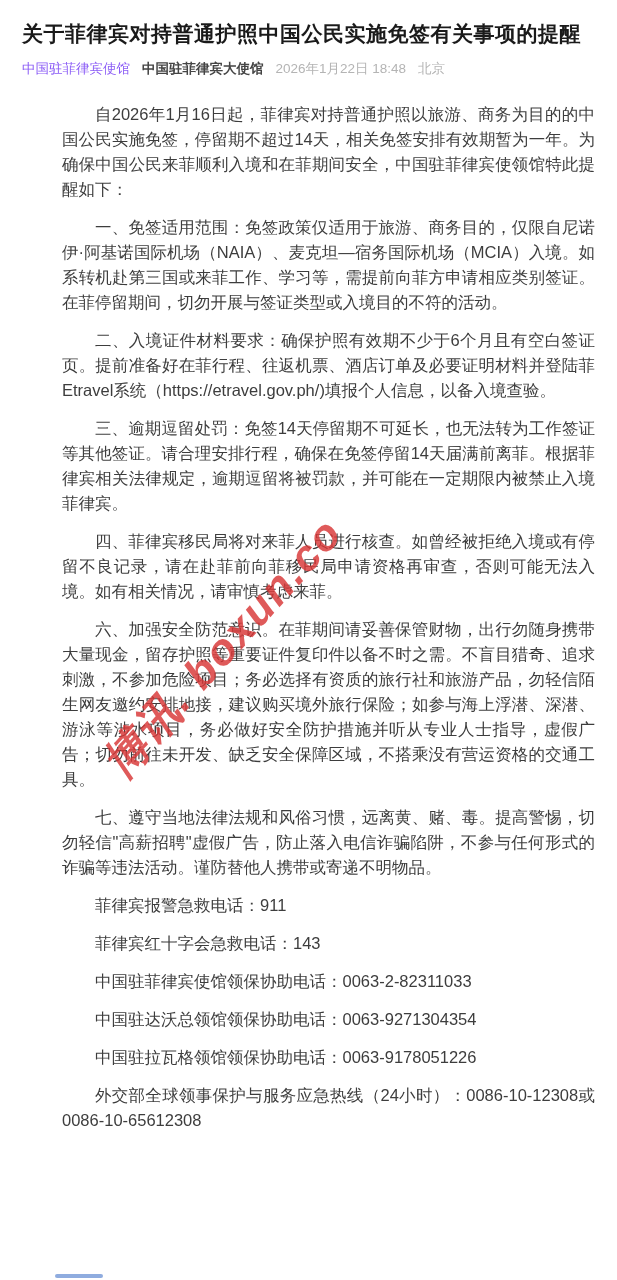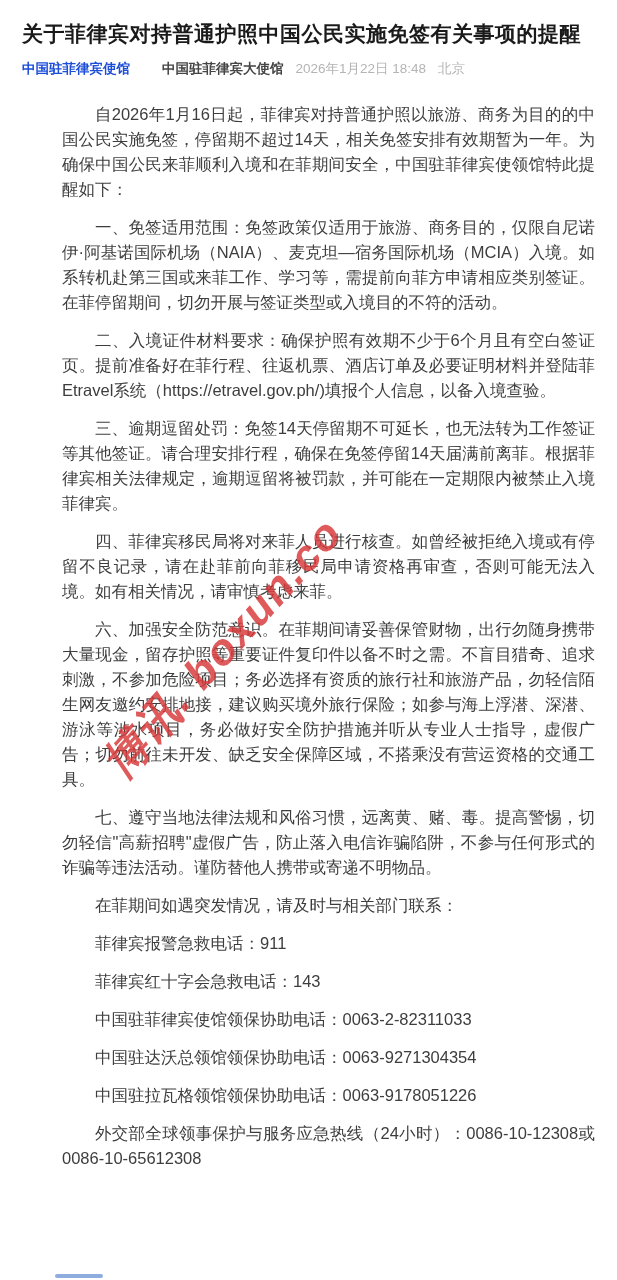--- a/index.html
+++ b/index.html
@@ -21,22 +21,22 @@
     letter-spacing: 0.5px;
   }
   .byline {
     display: flex;
     align-items: baseline;
     gap: 12px;
     margin: 0 22px 18px 22px;
     font-size: 13.5px;
     white-space: nowrap;
   }
-  .byline .author { color: #1d4ed8; font-weight: bold; }
-  .byline .account { color: #454545; font-weight: 600; cursor: pointer; margin-left: 20px; }
+  .byline .author { color: #8b5cf6; }
+  .byline .account { color: #454545; font-weight: 600; cursor: pointer; }
   .byline .meta { color: #b4b4b4; }
   .article-body { padding-top: 6px; padding-left: 40px; }
   .article-body p {
     margin: 0 22px 13px 22px;
     font-size: 16.5px;
     line-height: 25px;
     color: #3d3d3d;
     text-align: justify;
     text-indent: 2em;
     word-break: break-all;
@@ -81,21 +81,20 @@
   </div>
 
   <div class="article-body">
     <p>自2026年1月16日起，菲律宾对持普通护照以旅游、商务为目的的中国公民实施免签，停留期不超过14天，相关免签安排有效期暂为一年。为确保中国公民来菲顺利入境和在菲期间安全，中国驻菲律宾使领馆特此提醒如下：</p>
     <p>一、免签适用范围：免签政策仅适用于旅游、商务目的，仅限自尼诺伊·阿基诺国际机场（NAIA）、麦克坦—宿务国际机场（MCIA）入境。如系转机赴第三国或来菲工作、学习等，需提前向菲方申请相应类别签证。在菲停留期间，切勿开展与签证类型或入境目的不符的活动。</p>
     <p>二、入境证件材料要求：确保护照有效期不少于6个月且有空白签证页。提前准备好在菲行程、往返机票、酒店订单及必要证明材料并登陆菲Etravel系统（https://etravel.gov.ph/)填报个人信息，以备入境查验。</p>
     <p>三、逾期逗留处罚：免签14天停留期不可延长，也无法转为工作签证等其他签证。请合理安排行程，确保在免签停留14天届满前离菲。根据菲律宾相关法律规定，逾期逗留将被罚款，并可能在一定期限内被禁止入境菲律宾。</p>
     <p>四、菲律宾移民局将对来菲人员进行核查。如曾经被拒绝入境或有停留不良记录，请在赴菲前向菲移民局申请资格再审查，否则可能无法入境。如有相关情况，请审慎考虑来菲。</p>
     <p>六、加强安全防范意识。在菲期间请妥善保管财物，出行勿随身携带大量现金，留存护照等重要证件复印件以备不时之需。不盲目猎奇、追求刺激，不参加危险项目；务必选择有资质的旅行社和旅游产品，勿轻信陌生网友邀约安排地接，建议购买境外旅行保险；如参与海上浮潜、深潜、游泳等涉水项目，务必做好安全防护措施并听从专业人士指导，虚假广告；切勿前往未开发、缺乏安全保障区域，不搭乘没有营运资格的交通工具。</p>
     <p>七、遵守当地法律法规和风俗习惯，远离黄、赌、毒。提高警惕，切勿轻信"高薪招聘"虚假广告，防止落入电信诈骗陷阱，不参与任何形式的诈骗等违法活动。谨防替他人携带或寄递不明物品。</p>
-    <p>在菲期间如遇突发情况，请及时与相关部门联系：</p>
     <p>菲律宾报警急救电话：911</p>
     <p>菲律宾红十字会急救电话：143</p>
     <p>中国驻菲律宾使馆领保协助电话：0063-2-82311033</p>
     <p>中国驻达沃总领馆领保协助电话：0063-9271304354</p>
     <p>中国驻拉瓦格领馆领保协助电话：0063-9178051226</p>
     <p>外交部全球领事保护与服务应急热线（24小时）：0086-10-12308或0086-10-65612308</p>
   </div>
 
   <div class="watermark">博讯. boxun.co</div>
 

